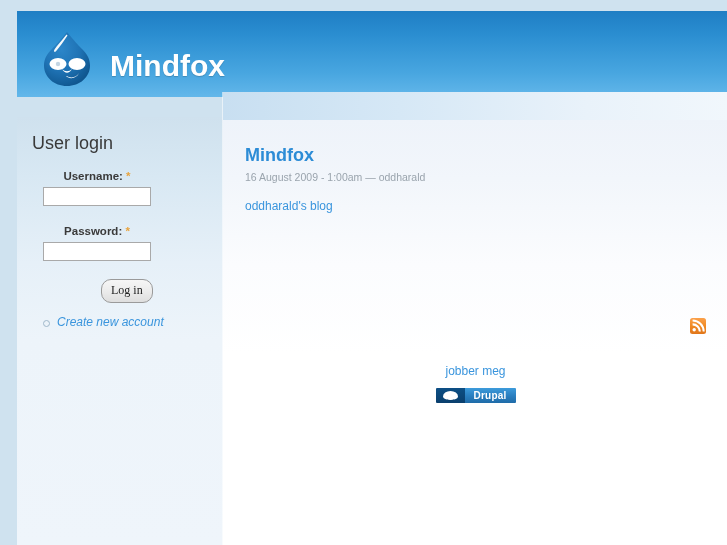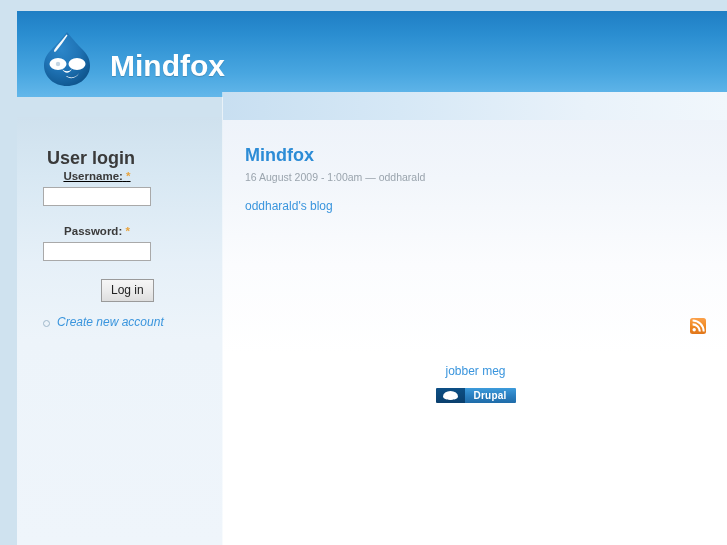--- a/index.html
+++ b/index.html
@@ -201,30 +201,30 @@
   #block-user-login {
     position: relative;
     padding: 0;
   }
   #sidebar-title {
     position: absolute;
     left: 15px;
     top: 16px;
     font-size: 18px;
     color: #3a3a3a;
-    font-weight: bold;
-    margin: 15px;
+    font-weight: normal;
+    margin: 0;
   }
   .form-item {
     position: absolute;
     width: 160px;
     left: 0px;
     text-align: center;
   }
-  #fi-username { top: 53px; text-decoration: underline; }
+  #fi-username { top: 53px; }
   #fi-password { top: 108px; }
   .form-label {
     font-size: 11.5px;
     font-weight: bold;
     color: #3a3a3a;
     display: block;
     margin-bottom: 5px;
   }
   .req {
     color: #e8a33d;
@@ -240,26 +240,26 @@
     font-size: 12px;
     color: #222;
     box-sizing: content-box;
     outline: none;
   }
   #login-submit {
     position: absolute;
     left: 84px;
     top: 162px;
     padding: 3px 9px 4px 9px;
-    font-family: Liberation Sans, sans-serif;
+    font-family: Liberation Serif, serif;
     font-size: 12px;
     color: #222222;
     background: linear-gradient(to bottom, #f6f6f6 0%, #ececec 50%, #dedede 100%);
     border: 1px solid #9a9a9a;
-    border-radius: 0;
+    border-radius: 10px;
     cursor: pointer;
   }
   #user-links {
     position: absolute;
     left: 16px;
     top: 190px;
     margin: 8px;
     padding: 0;
     list-style: none;
     font-style: italic;

